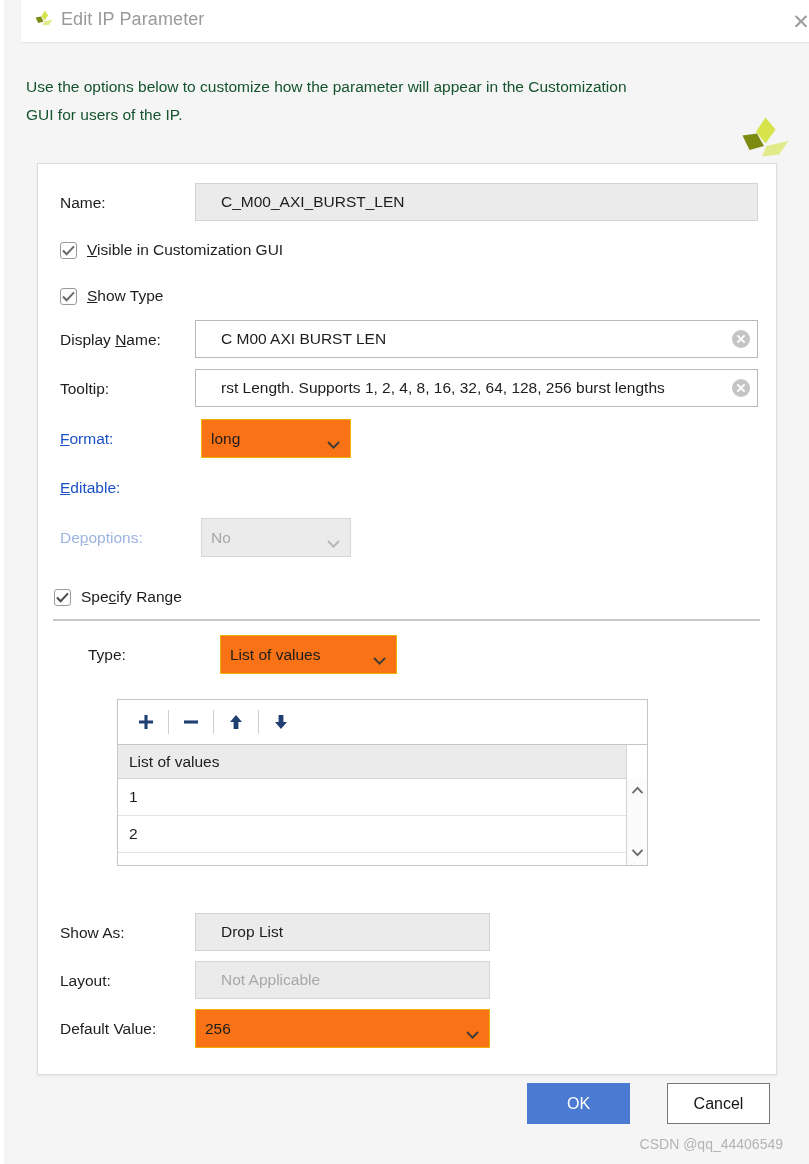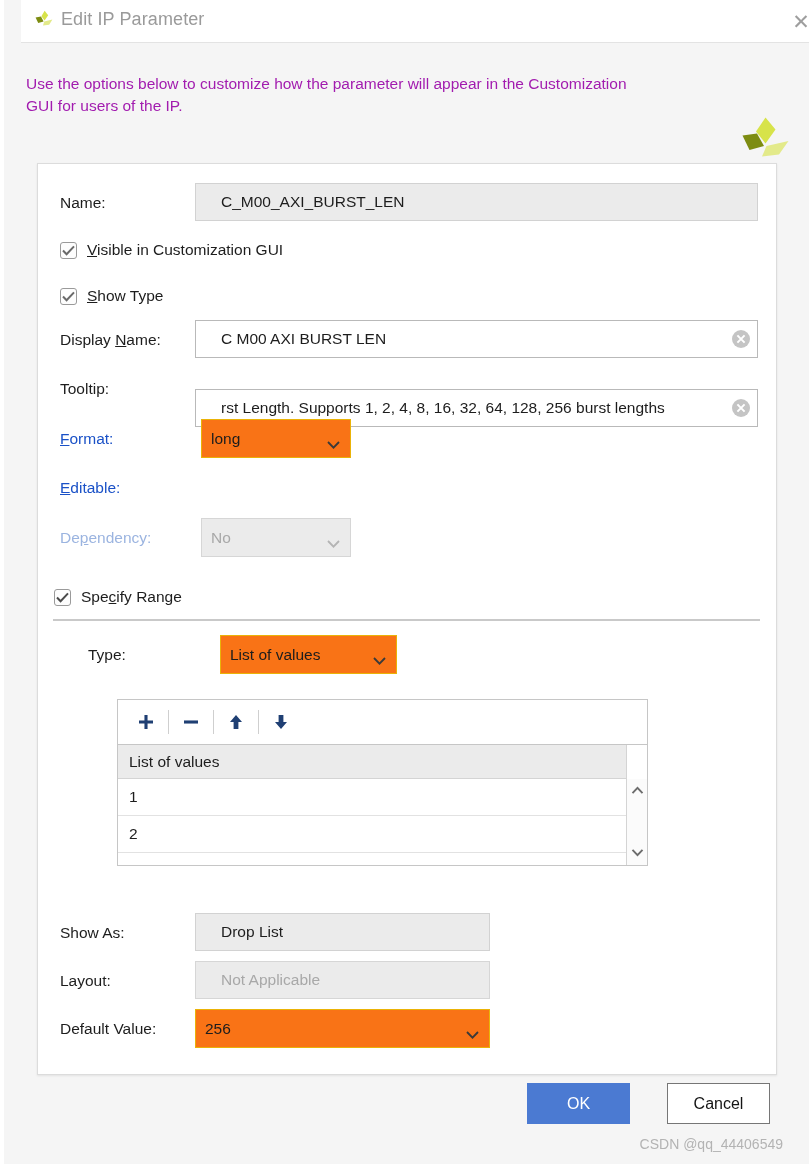--- a/index.html
+++ b/index.html
@@ -72,22 +72,22 @@
     position: absolute;
     left: 0; top: 43px;
     width: 805px; height: 120px;
     background: #f5f5f5;
   }
   #intro-text {
     position: absolute;
     left: 22px; top: 30px;
     width: 620px;
     font-size: 15.5px;
-    color: #a21caf;
-    line-height: 22px;
+    color: #14532d;
+    line-height: 28px;
   }
   #intro-logo {
     position: absolute;
     left: 734px; top: 72px;
     width: 56px; height: 56px;
   }
 
   
   #panel {
     position: absolute;
@@ -362,21 +362,21 @@
       <span>C M00 AXI BURST LEN</span>
       <span class="clear-ic">
         <svg width="20" height="20" viewBox="0 0 20 20">
           <circle cx="10" cy="10" r="9" fill="#c4c4c4"></circle>
           <path d="M6.4 6.4 L13.6 13.6 M13.6 6.4 L6.4 13.6" stroke="#ffffff" stroke-width="2"></path>
         </svg>
       </span>
     </div>
 
     <span class="lbl" style="left:22px; top:216px;">Tooltip:</span>
-    <div class="field" style="left:157px; top:205px; width:563px; height:38px;margin-top:20px;">
+    <div class="field" style="left:157px; top:205px; width:563px; height:38px;">
       <span>rst Length. Supports 1, 2, 4, 8, 16, 32, 64, 128, 256 burst lengths</span>
       <span class="clear-ic">
         <svg width="20" height="20" viewBox="0 0 20 20">
           <circle cx="10" cy="10" r="9" fill="#c4c4c4"></circle>
           <path d="M6.4 6.4 L13.6 13.6 M13.6 6.4 L6.4 13.6" stroke="#ffffff" stroke-width="2"></path>
         </svg>
       </span>
     </div>
 
     <span class="lbl lbl-link" style="left:22px; top:266px;"><span></span><span class="mn">F</span><span>ormat:</span></span>
@@ -384,21 +384,21 @@
       <span>long</span>
       <span class="chev">
         <svg width="13" height="8" viewBox="0 0 13 8">
             <path d="M1 1 L6.5 6.6 L12 1" stroke="#3a3a3a" stroke-width="1.8" fill="none"></path>
           </svg>
       </span>
     </div>
 
     <span class="lbl lbl-link" style="left:22px; top:315px;"><span></span><span class="mn">E</span><span>ditable:</span></span>
 
-    <span class="lbl lbl-link disabled" style="left:22px; top:365px;"><span>De</span><span class="mn">p</span><span>endency:</span></span>
+    <span class="lbl lbl-link disabled" style="left:22px; top:365px;"><span>De</span><span class="mn">p</span><span>options:</span></span>
     <div class="combo disabled" style="left:163px; top:354px; width:150px; height:39px;">
       <span>No</span>
       <span class="chev">
         <svg width="13" height="8" viewBox="0 0 13 8">
             <path d="M1 1 L6.5 6.6 L12 1" stroke="#b4b4b4" stroke-width="1.8" fill="none"></path>
           </svg>
       </span>
     </div>
 
     <div class="cbrow" style="left:16px; top:424px;">

